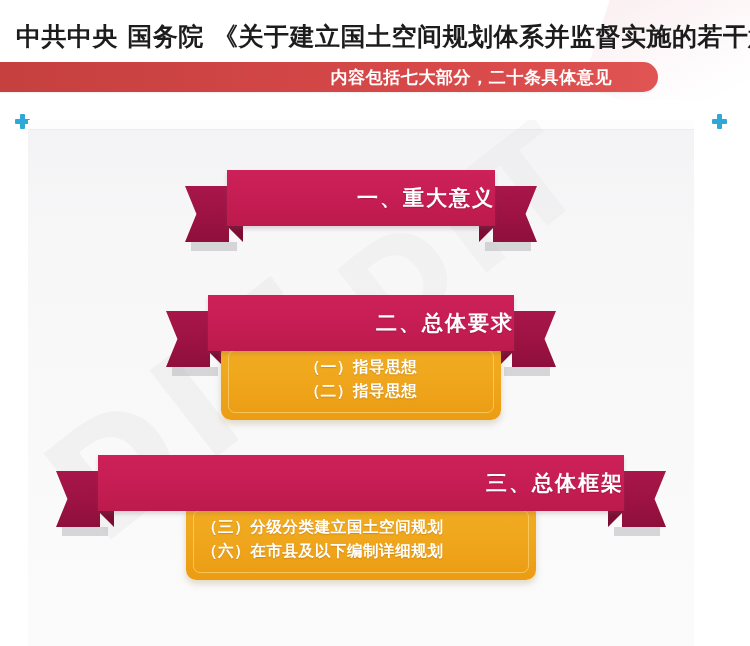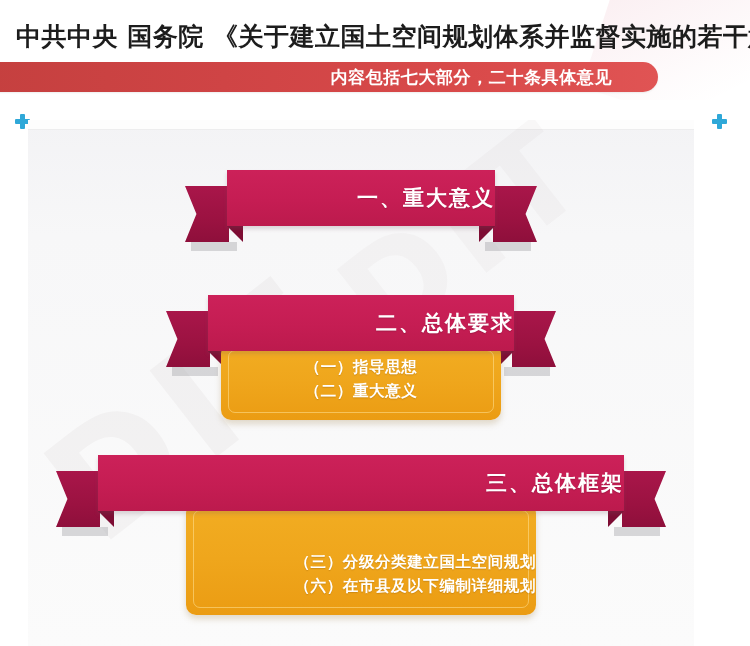--- a/index.html
+++ b/index.html
@@ -263,21 +263,21 @@
   #sec1-ribbon { margin: 0 auto; width: 268px; }
 
   #section-2 { left: 28px; top: 175px; width: 610px; }
   #sec2-ribbon { margin: 0 auto; width: 290px; padding-left: 16px; }
   #sec2-box    { width: 280px; margin-top: -8px; }
   #sec2-box .goldbox-list { text-align: center; }
 
   #section-3 { left: 28px; top: 335px; width: 610px; }
   #sec3-ribbon { margin: 0 auto; width: 526px; }
   #sec3-box    { width: 350px; margin-top: -8px; }
-  #sec3-box .goldbox-list { text-align: right; padding-left: 35px; margin-top: 35px; }
+  #sec3-box .goldbox-list { text-align: left; padding-left: 16px; }
 </style>
 </head>
 <body>
 
 <div class="poster">
 
   <div class="header">
     <div class="header-smudge"></div>
     <div class="header-title">中共中央 国务院 《关于建立国土空间规划体系并监督实施的若干意见》</div>
     <div class="subtitle-bar">
@@ -314,21 +314,21 @@
         <div class="tail tail-left"></div>
         <div class="tail tail-right"></div>
         <div class="ribbon-body"></div>
         <div class="fold fold-left"></div>
         <div class="fold fold-right"></div>
         <div class="ribbon-label">二、总体要求</div>
       </div>
       <div class="goldbox" id="sec2-box">
         <ul class="goldbox-list">
           <li>（一）指导思想</li>
-          <li>（二）重大意义</li>
+          <li>（二）指导思想</li>
         </ul>
       </div>
     </div>
 
     <div class="section" id="section-3">
       <div class="ribbon" id="sec3-ribbon">
         <div class="tail-shadow tail-shadow-left"></div>
         <div class="tail-shadow tail-shadow-right"></div>
         <div class="tail tail-left"></div>
         <div class="tail tail-right"></div>

